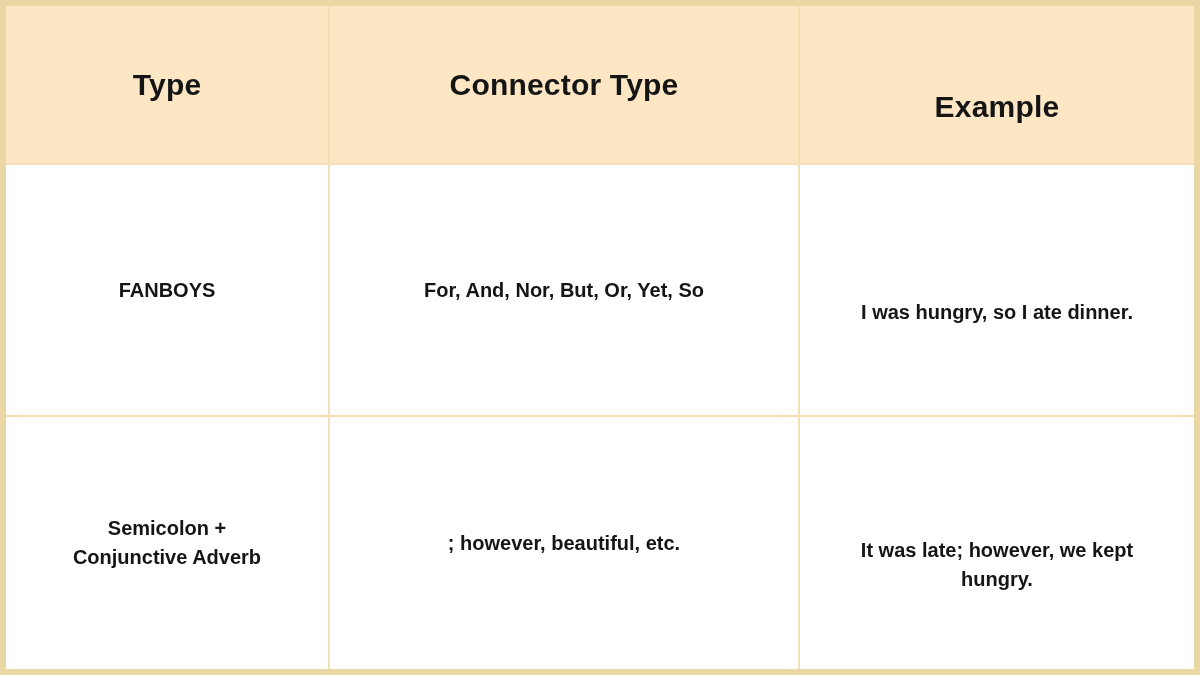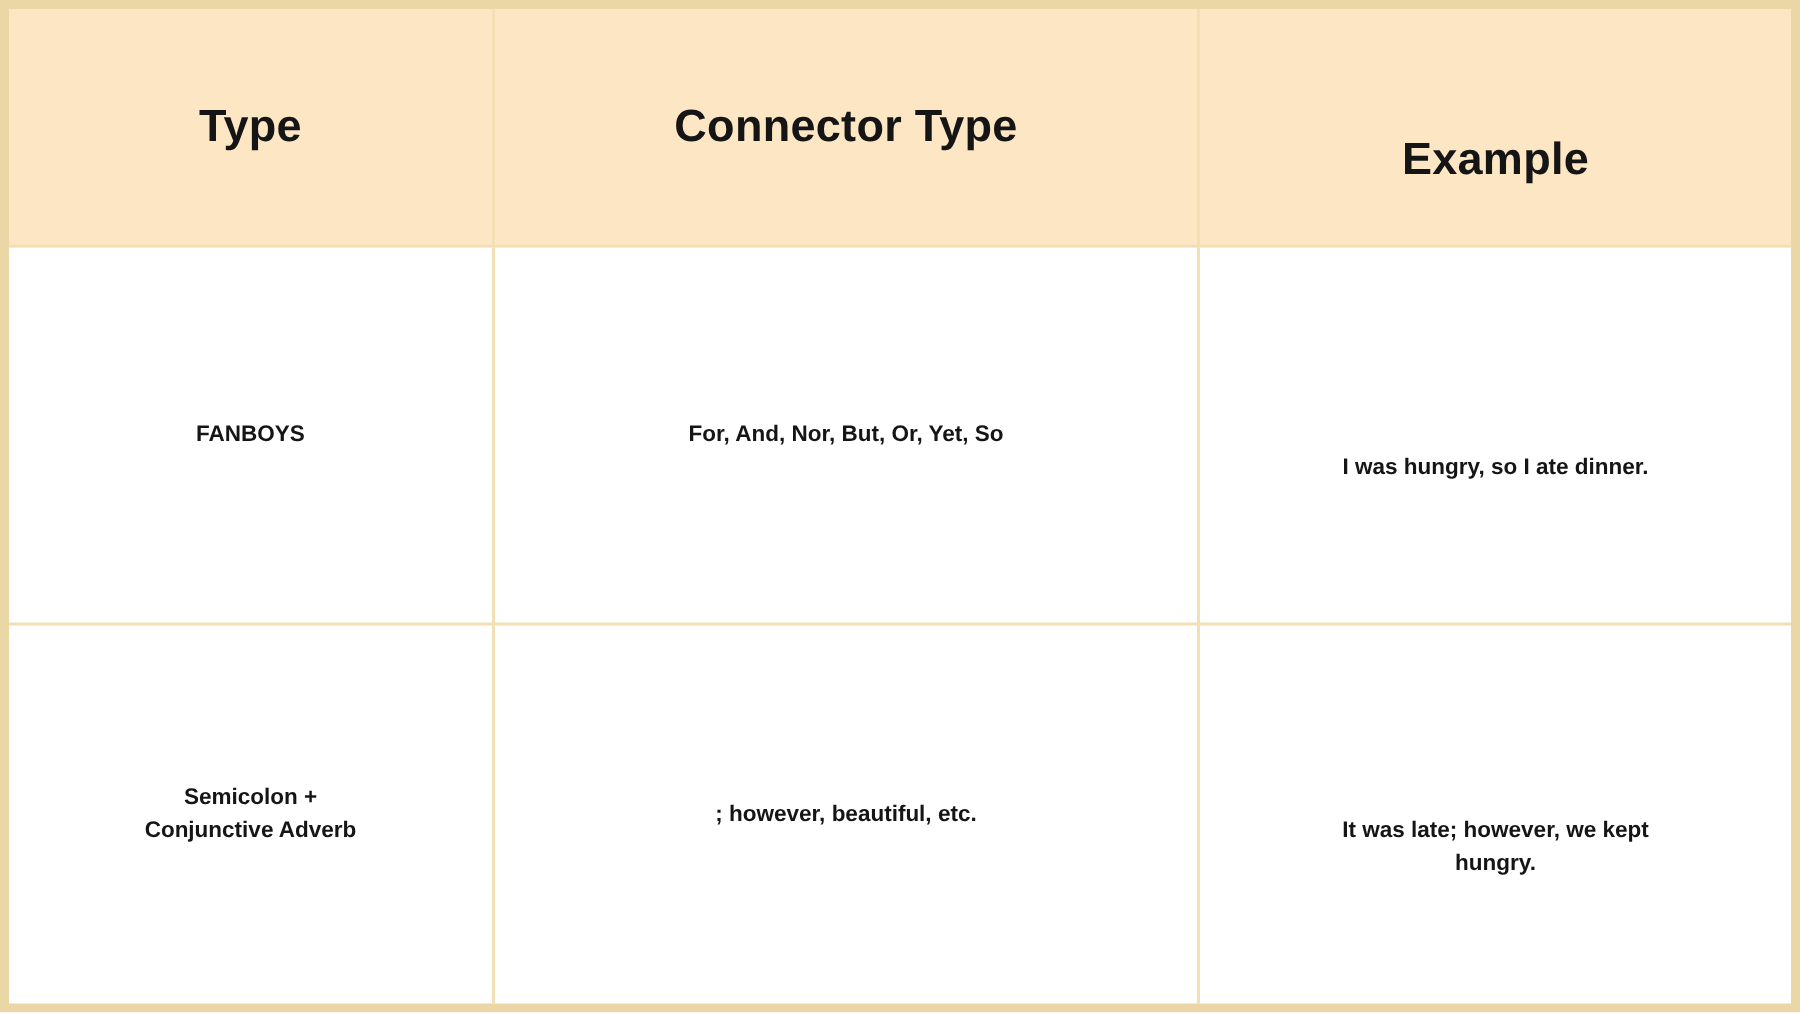--- a/index.html
+++ b/index.html
@@ -45,21 +45,21 @@
     margin-top: 44px;
   }
   .row:last-child .cell {
     border-bottom: none;
   }
   .header-row .cell {
     font-size: 30px;
     letter-spacing: 0.2px;
   }
   .body-row .cell {
-    font-size: 15px;
+    font-size: 20px;
     line-height: 1.45;
   }
 </style>
 </head>
 <body>
 
 <div class="table-wrap">
 
   <div class="row header-row">
     <div class="cell">Type</div>

